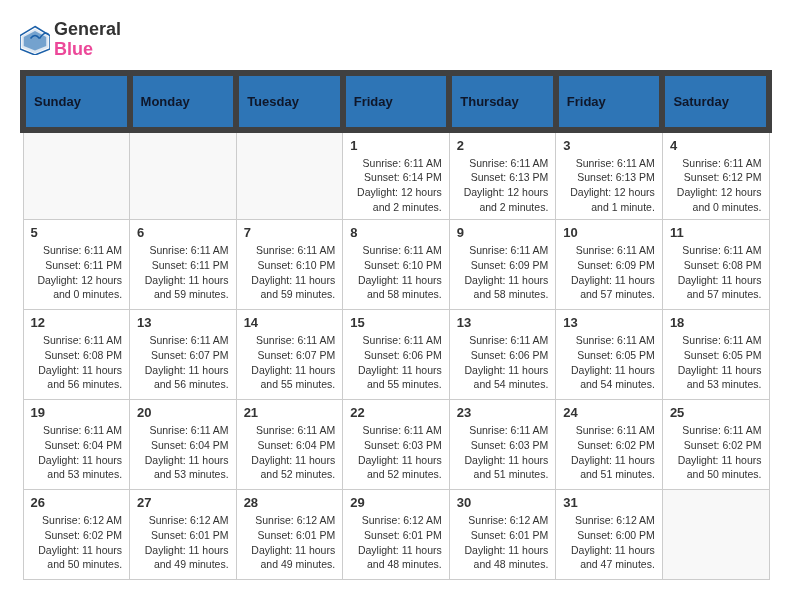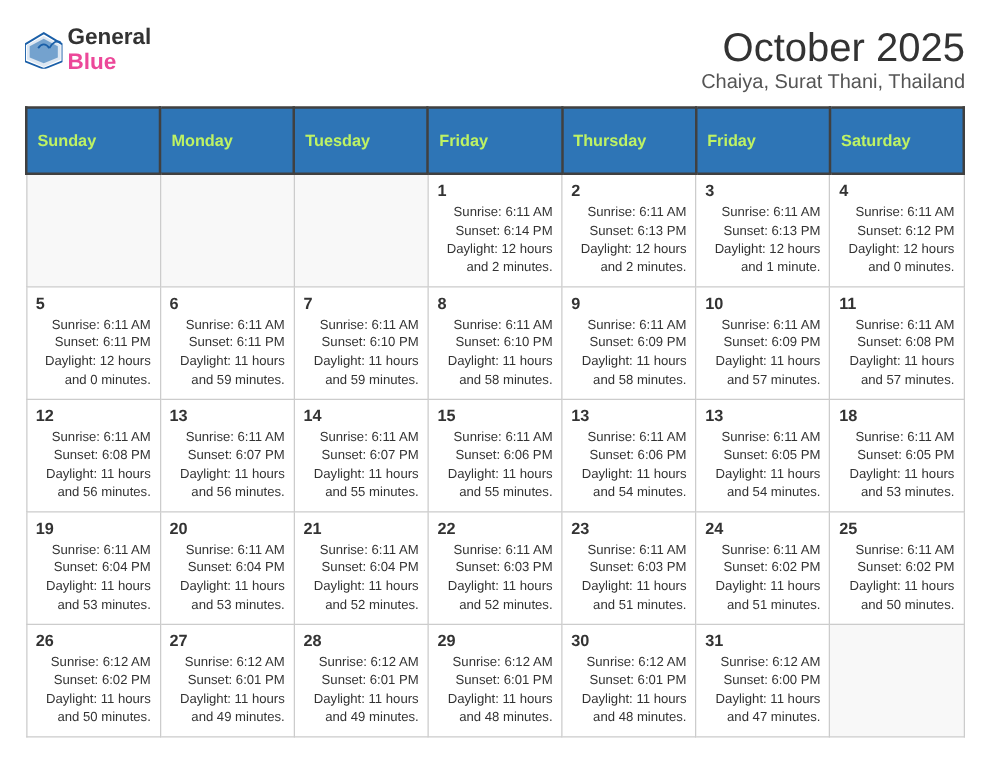--- a/index.html
+++ b/index.html
@@ -44,25 +44,25 @@
       font-size: 16px;
       color: #555;
     }
     .calendar {
       width: 100%;
       border-collapse: collapse;
       border: 1px solid #ccc;
     }
     .calendar th {
       background-color: #2e75b6;
-      color: #bef264;
+      color: #0f172a;
       text-align: left;
       padding: 18px 8px;
       font-size: 13px;
-      border: 2px solid #404040;
+      border: 6px solid #404040;
     }
     .calendar td {
       vertical-align: top;
       padding: 5px 7px;
       font-size: 11px;
       color: #333;
       border: 1px solid #ccc;
       width: calc(100% / 7);
       min-height: 70px;
       background: #fff;
@@ -96,24 +96,20 @@
       <polygon points="20,2 40,14 40,32 20,40 0,32 0,14" fill="none" stroke="#1a5fa8" stroke-width="2"></polygon>
       <polygon points="20,8 35,16 35,28 20,34 5,28 5,16" fill="#2e75b6" opacity="0.6"></polygon>
       <path d="M14,18 Q20,10 26,18" stroke="#1a5fa8" stroke-width="2" fill="none"></path>
       <path d="M26,18 Q32,8 38,12" stroke="#1a5fa8" stroke-width="2" fill="none"></path>
     </svg>
     <div class="logo-text">
       <div><span class="general">General</span></div>
       <div><span class="blue">Blue</span></div>
     </div>
   </div>
-  <div class="title-section">
-    <div class="month-title">October 2025</div>
-    <div class="subtitle">Chaiya, Surat Thani, Thailand</div>
-  </div>
 </div>
 
 <table class="calendar">
   <thead>
     <tr>
     <th>Sunday</th>
         <th>Monday</th>
         <th>Tuesday</th>
         <th>Friday</th>
         <th>Thursday</th>

